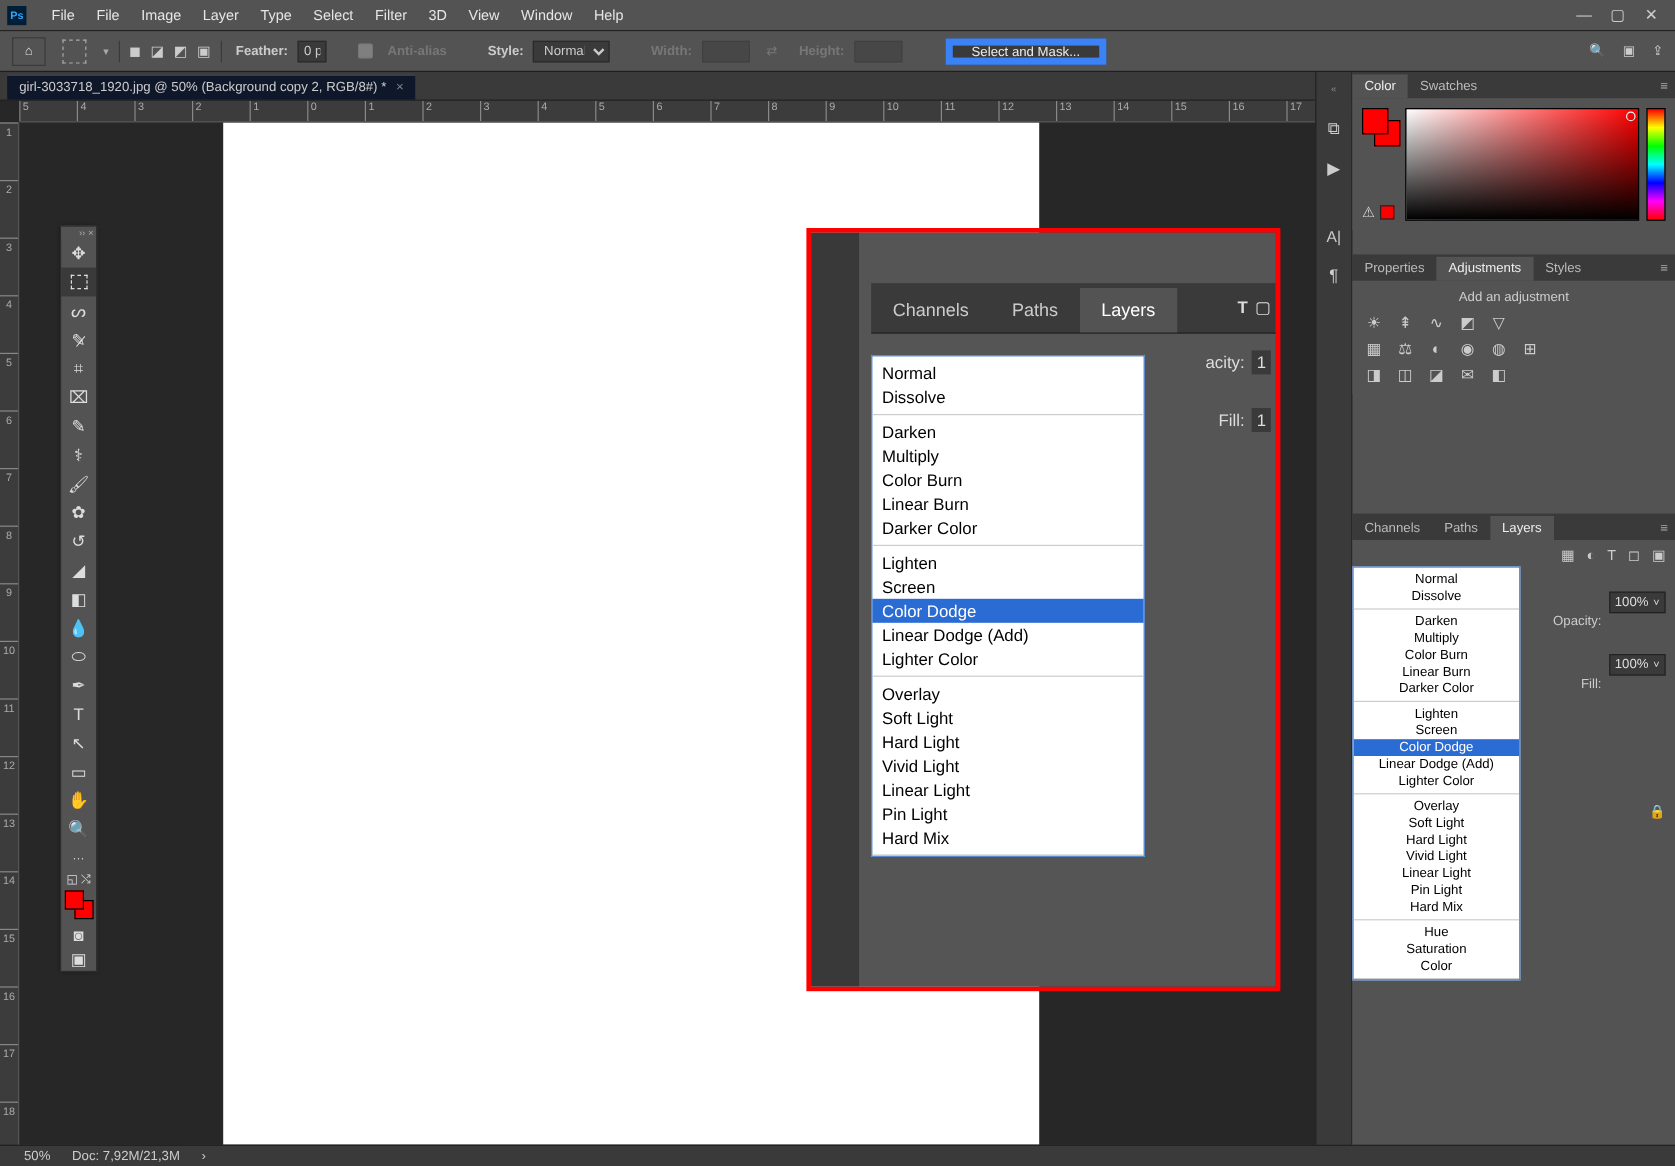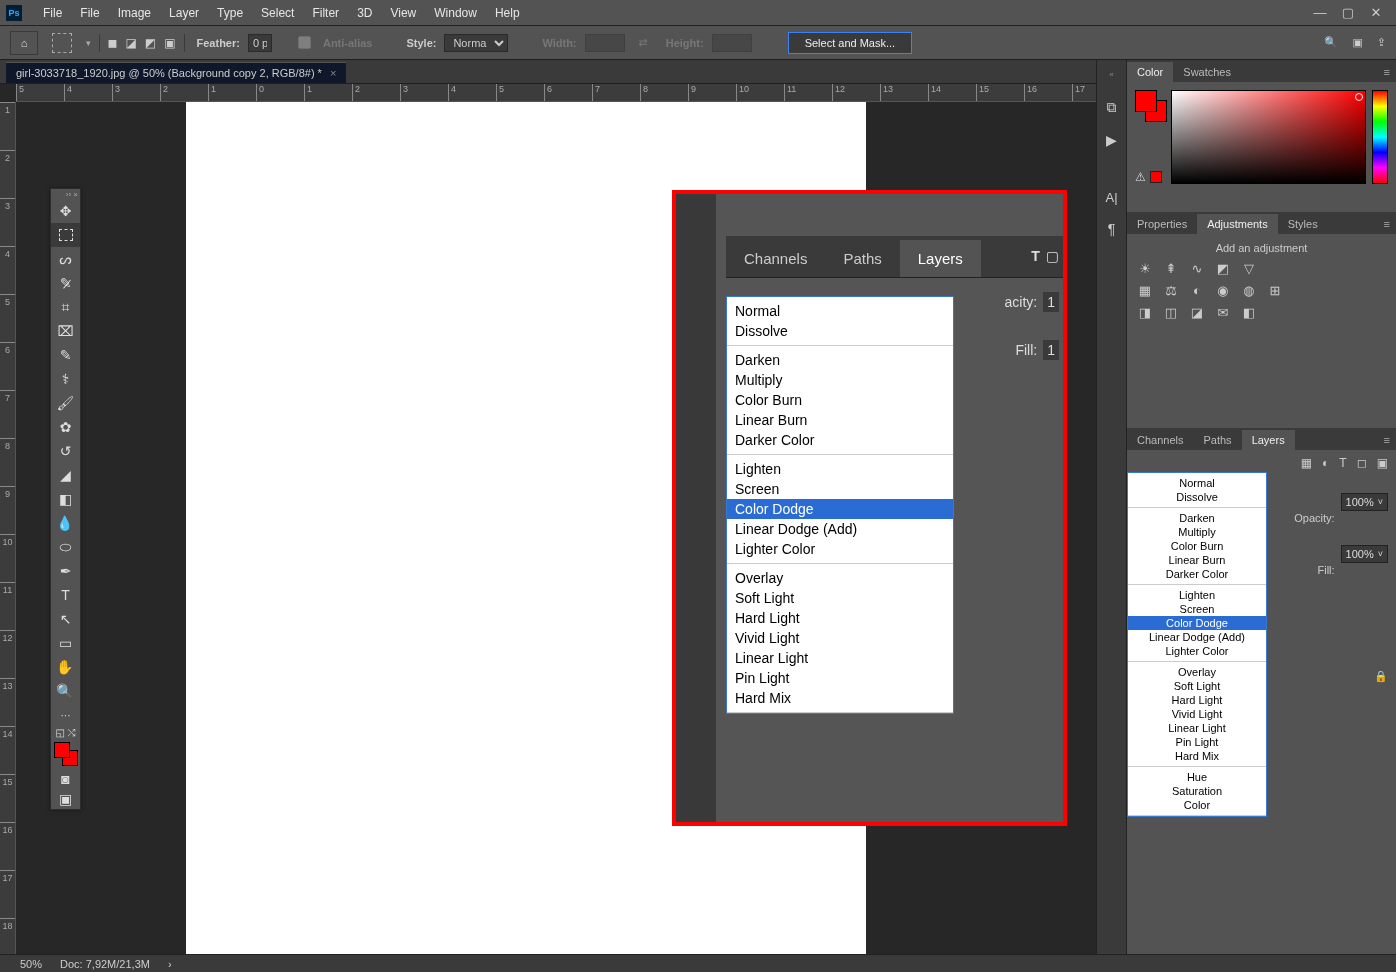--- a/index.html
+++ b/index.html
@@ -8,21 +8,21 @@
 .menubar .ps-icon { width: 16px; height: 16px; background: #001e36; color: #31a8ff; font-size: 9px; font-weight: bold; display: inline-flex; align-items: center; justify-content: center; margin-right: 12px; }
 .menubar .mitem { color: #e6e6e6; font-size: 12px; padding: 0 9px; cursor: default; }
 .menubar .spacer { flex: 1; }
 .menubar .winbtn { width: 28px; text-align: center; color: #ccc; font-size: 13px; }
 .optionsbar { height: 34px; background: #535353; display: flex; align-items: center; padding: 0 10px; border-bottom: 1px solid #1f1f1f; gap: 8px; }
 .opt-homeicon { width: 28px; height: 24px; display: flex; align-items: center; justify-content: center; color: #ddd; border: 1px solid #3a3a3a; }
 .opt-select { width: 20px; height: 20px; border: 1px dashed #aaa; margin: 0 6px; }
 .opt-label { color: #ccc; font-size: 11px; margin-left: 4px; font-weight: bold; }
 .opt-input { width: 24px; height: 18px; background: #3a3a3a; border: 1px solid #2a2a2a; color: #ccc; font-size: 11px; padding: 0 4px; }
 .opt-disabled { color: #777; }
-.opt-btn { height: 22px; background: #3a3a3a; border: 1px solid #3b82f6; color: #eee; font-size: 11px; padding: 0 16px; }
+.opt-btn { height: 22px; background: #3a3a3a; border: 6px solid #3b82f6; color: #eee; font-size: 11px; padding: 0 16px; }
 .opt-right { margin-left: auto; display: flex; gap: 14px; align-items: center; }
 .tabbar { height: 24px; background: #3a3a3a; display: flex; align-items: flex-end; padding: 0 6px; border-bottom: 1px solid #1f1f1f; }
 .doctab { background: #0f172a; color: #ccc; font-size: 11px; padding: 4px 10px; border-top: 1px solid #555; display: flex; align-items: center; gap: 8px; }
 .doctab .x { color: #888; cursor: pointer; }
 .workspace { position: relative; height: calc(972px - 26px - 34px - 24px - 18px); background: #272727; }
 .ruler-h { position: absolute; left: 16px; right: 0; top: 0; height: 18px; background: #3c3c3c; border-bottom: 1px solid #555; display: flex; overflow: hidden; font-size: 9px; color: #aaa; }
 .ruler-h .tick { flex: 0 0 48px; border-left: 1px solid #888; padding-left: 2px; }
 .ruler-v { position: absolute; left: 0; top: 18px; bottom: 0; width: 16px; background: #3c3c3c; border-right: 1px solid #555; display: flex; flex-direction: column; font-size: 9px; color: #aaa; }
 .ruler-v .tick { flex: 0 0 48px; border-top: 1px solid #888; padding-top: 2px; text-align: center; }
 .canvas-wrap { position: absolute; left: 16px; top: 18px; right: 0; bottom: 0; overflow: hidden; }

